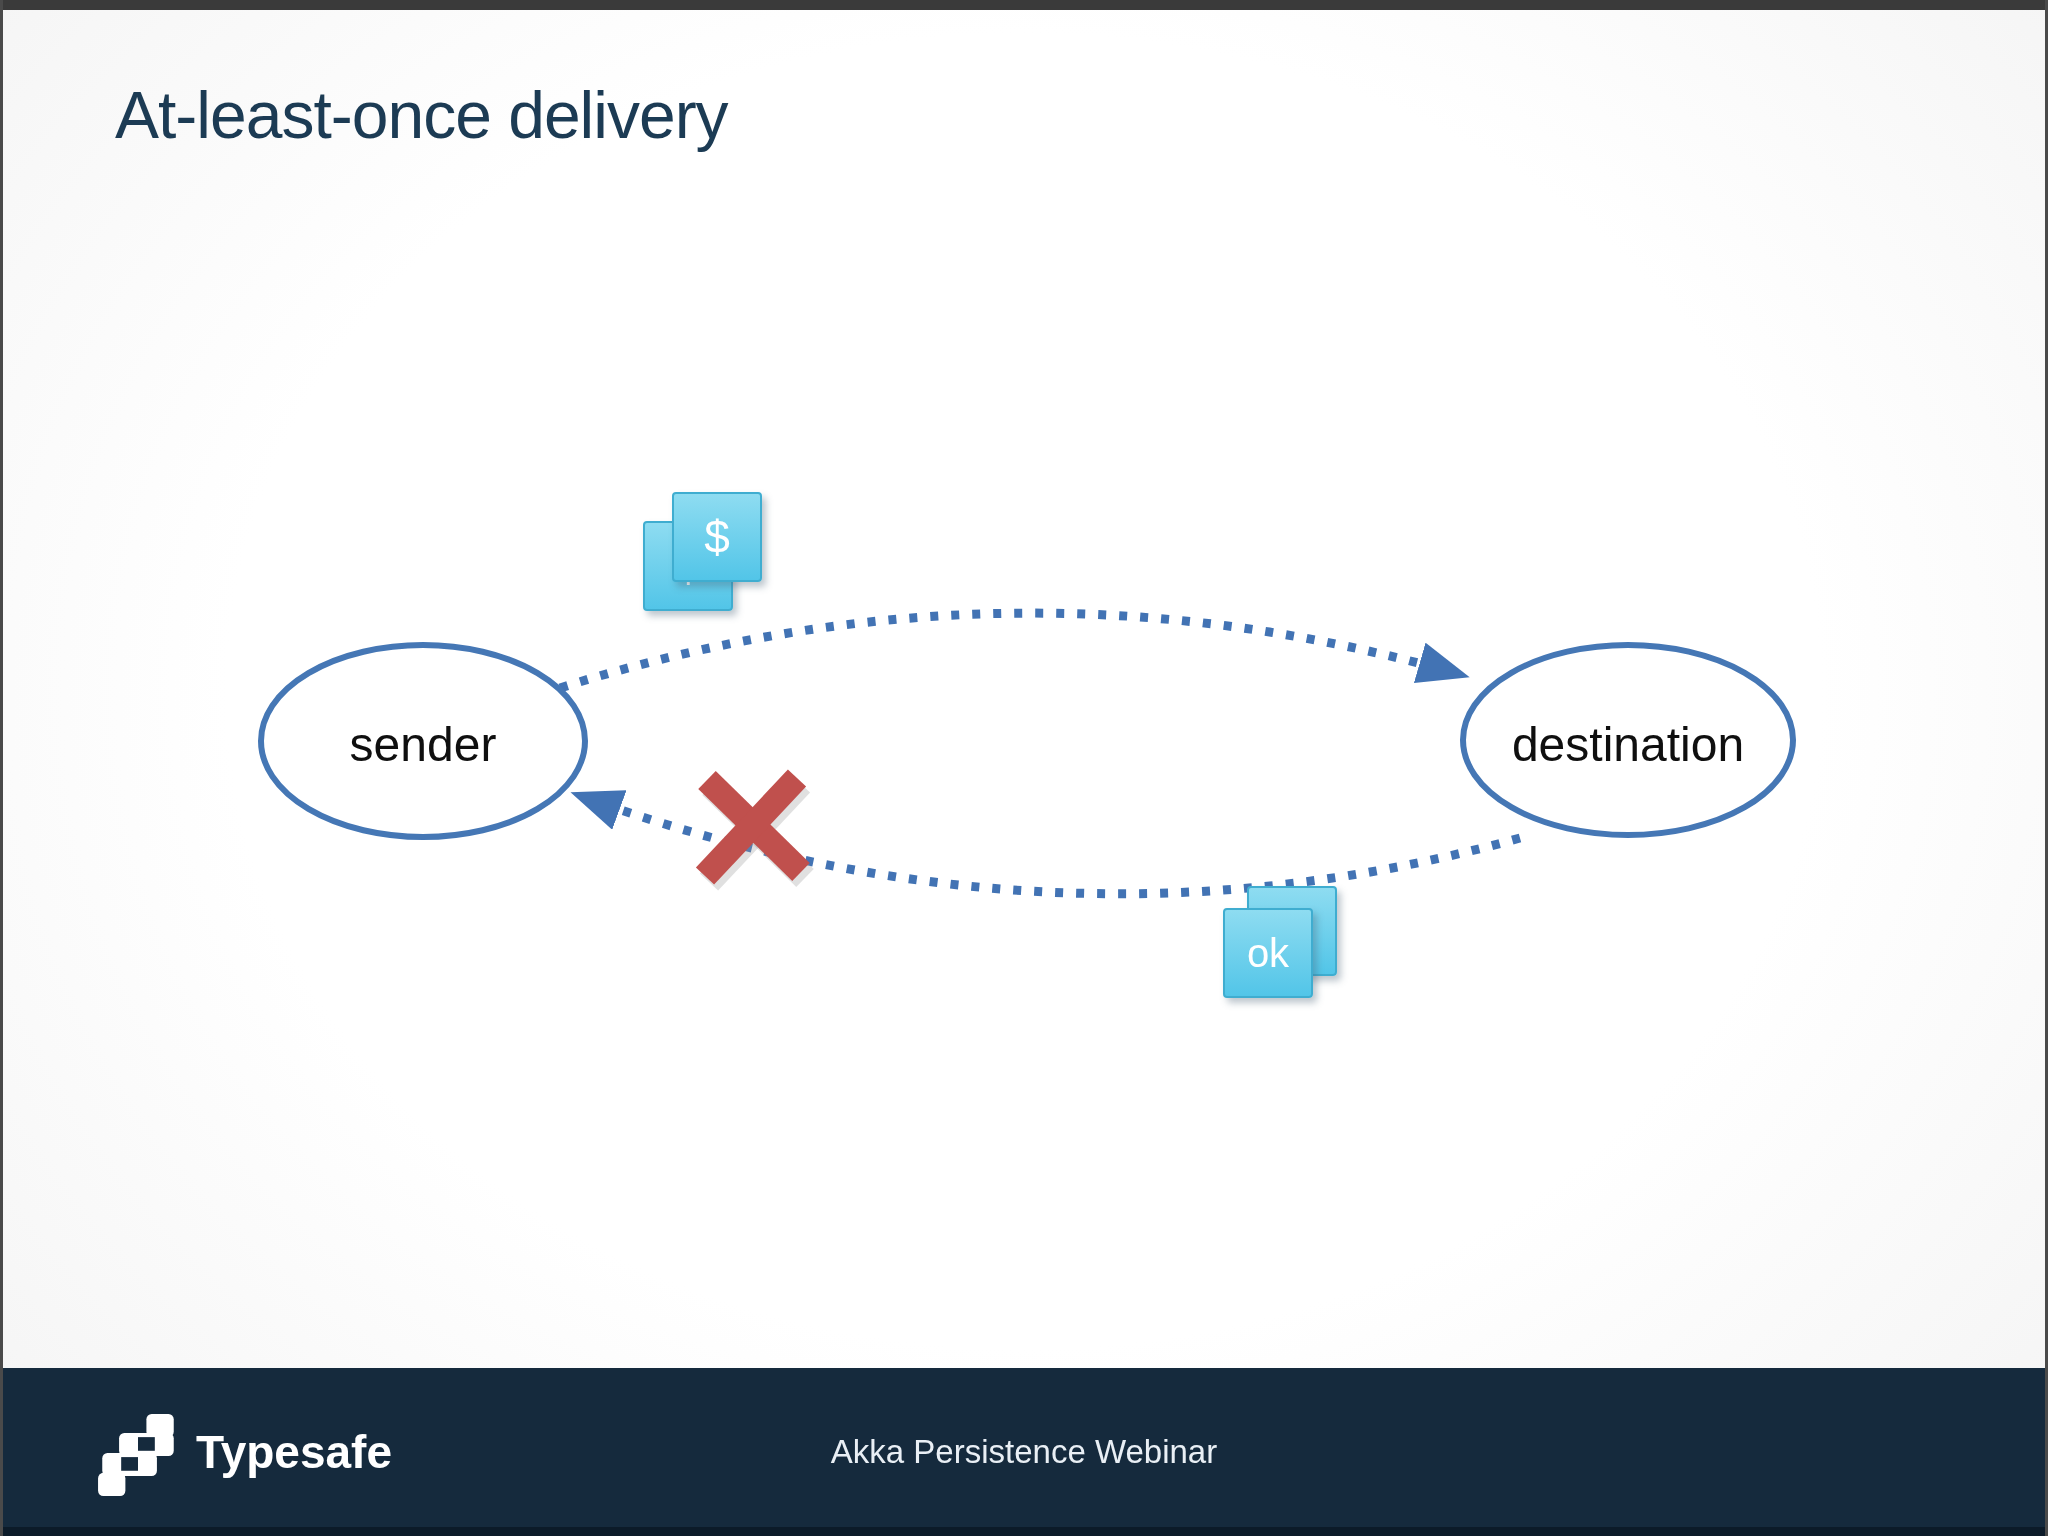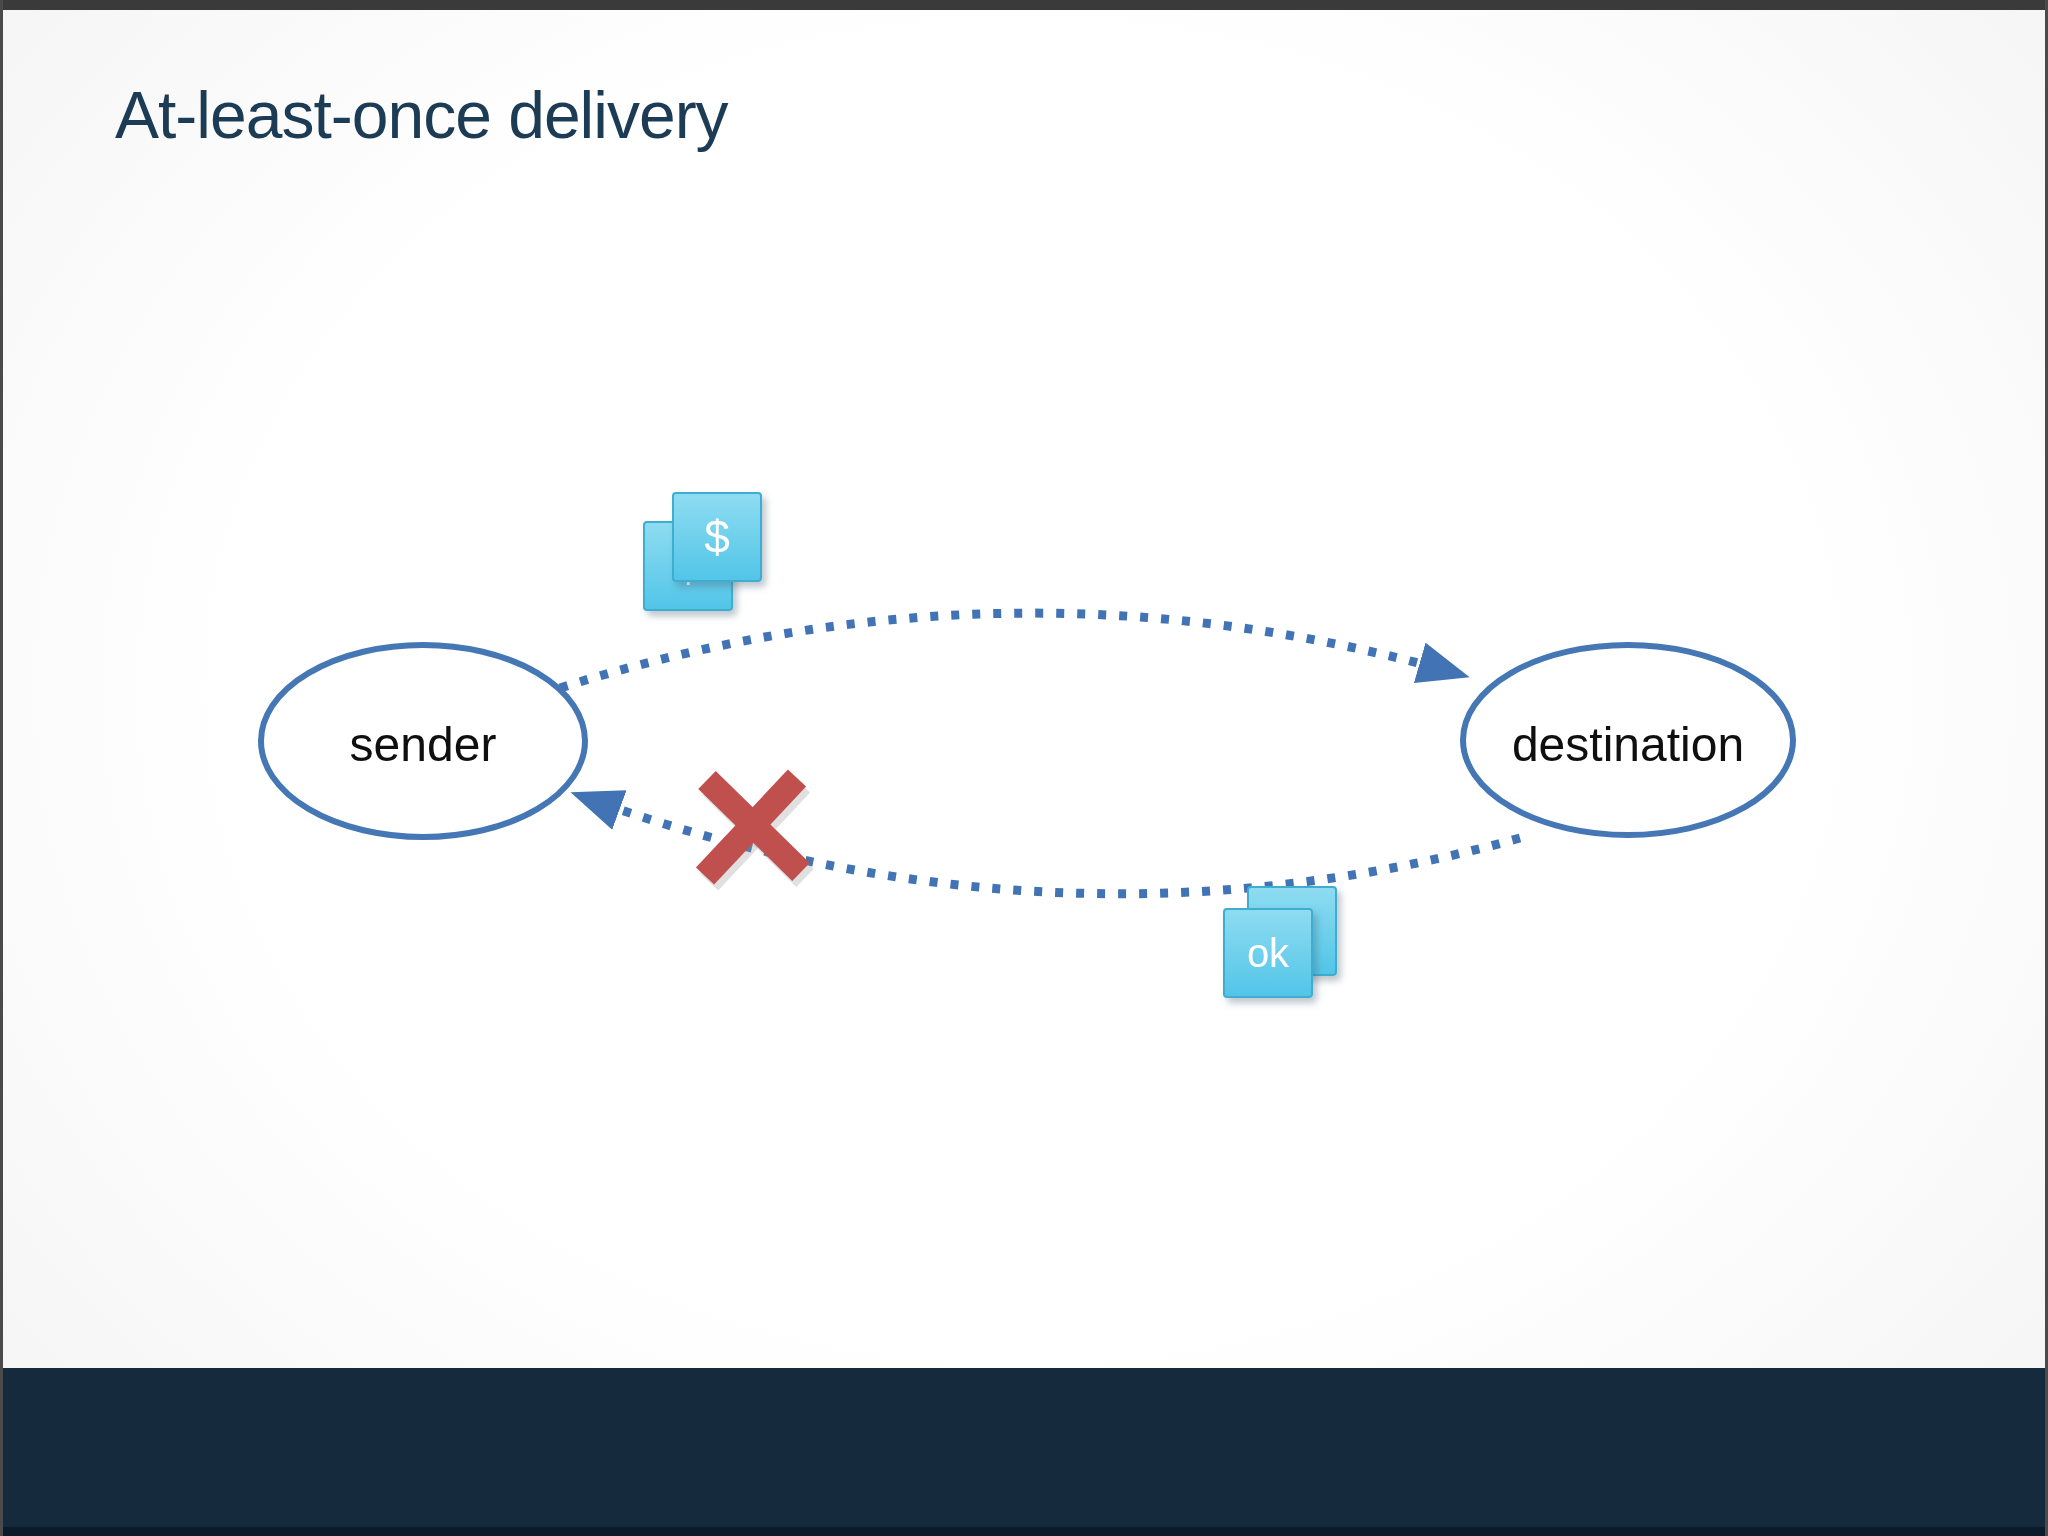--- a/index.html
+++ b/index.html
@@ -113,14 +113,26 @@
 </div>
 
 <div class="msg msg-ack-back">
   <span>ok</span>
 </div>
 <div class="msg msg-ack-front">
   <span>ok</span>
 </div>
 
 <div class="footer-bar">
+  <div class="brand-block">
+    <svg class="brand-logo" viewBox="0 0 76 78">
+      <rect x="46" y="0" width="26" height="22" rx="5" fill="#ffffff"></rect>
+      <rect x="20" y="18" width="52" height="22" rx="5" fill="#ffffff"></rect>
+      <rect x="38" y="22" width="16" height="13" fill="#152a3d"></rect>
+      <rect x="4" y="37" width="52" height="22" rx="5" fill="#ffffff"></rect>
+      <rect x="22" y="41" width="16" height="13" fill="#152a3d"></rect>
+      <rect x="0" y="56" width="26" height="22" rx="5" fill="#ffffff"></rect>
+    </svg>
+    <span class="brand-name">Typesafe</span>
+  </div>
+  <div class="footer-caption">Akka Persistence Webinar</div>
   <div class="footer-bottom-strip"></div>
 </div>
 
 </body></html>

